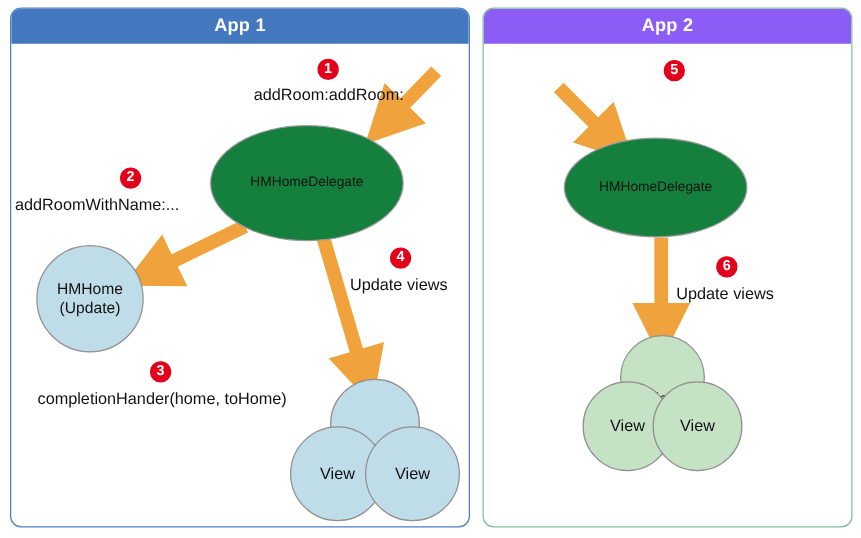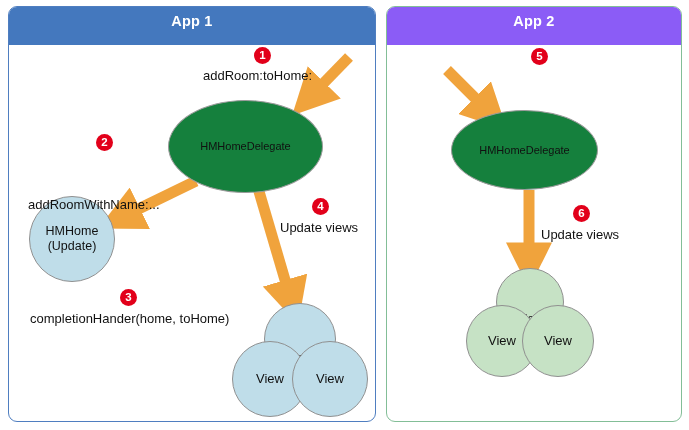--- a/index.html
+++ b/index.html
@@ -34,21 +34,21 @@
   #panel-app2 {
     left: 386px;
     width: 296px;
     border: 1.5px solid #83BE97;
   }
   .panel-header {
     position: absolute;
     left: 0;
     top: 0;
     width: 100%;
-    height: 38px;
+    height: 28px;
     line-height: 28px;
     text-align: center;
     color: #ffffff;
     font-size: 14.5px;
     font-weight: bold;
     letter-spacing: 0.2px;
   }
   #panel-app1 .panel-header { background: #4478BE; }
   #panel-app2 .panel-header { background: #8b5cf6; }
 
@@ -199,24 +199,24 @@
 
   <div class="node ellipse-delegate" style="left:451px; top:110px; width:147px; height:80px;">HMHomeDelegate</div>
 
   <div class="node circle-view-green" style="left:496px; top:268px; width:68px; height:68px;">
     <span class="view-top-label">View</span>
   </div>
   <div class="node circle-view-green" style="left:466px; top:305px; width:72px; height:72px;">View</div>
   <div class="node circle-view-green" style="left:522px; top:305px; width:72px; height:72px;">View</div>
 
   <div class="badge" style="left:254px; top:47px;">1</div>
-  <div class="caption" style="left:203px; top:68px;">addRoom:toHome:</div>
+  <div class="caption" style="left:203px; top:68px;">addRoom:addRoom:</div>
 
   <div class="badge" style="left:96px; top:134px;">2</div>
-  <div class="caption" style="left:28px; top:156px;margin-top:41px;">addRoomWithName:...</div>
+  <div class="caption" style="left:12px; top:156px;">addRoomWithName:...</div>
 
   <div class="badge" style="left:120px; top:289px;">3</div>
   <div class="caption" style="left:30px; top:311px;">completionHander(home, toHome)</div>
 
   <div class="badge" style="left:312px; top:198px;">4</div>
   <div class="caption" style="left:280px; top:220px;">Update views</div>
 
   <div class="badge" style="left:531px; top:48px;">5</div>
 
   <div class="badge" style="left:573px; top:205px;">6</div>

